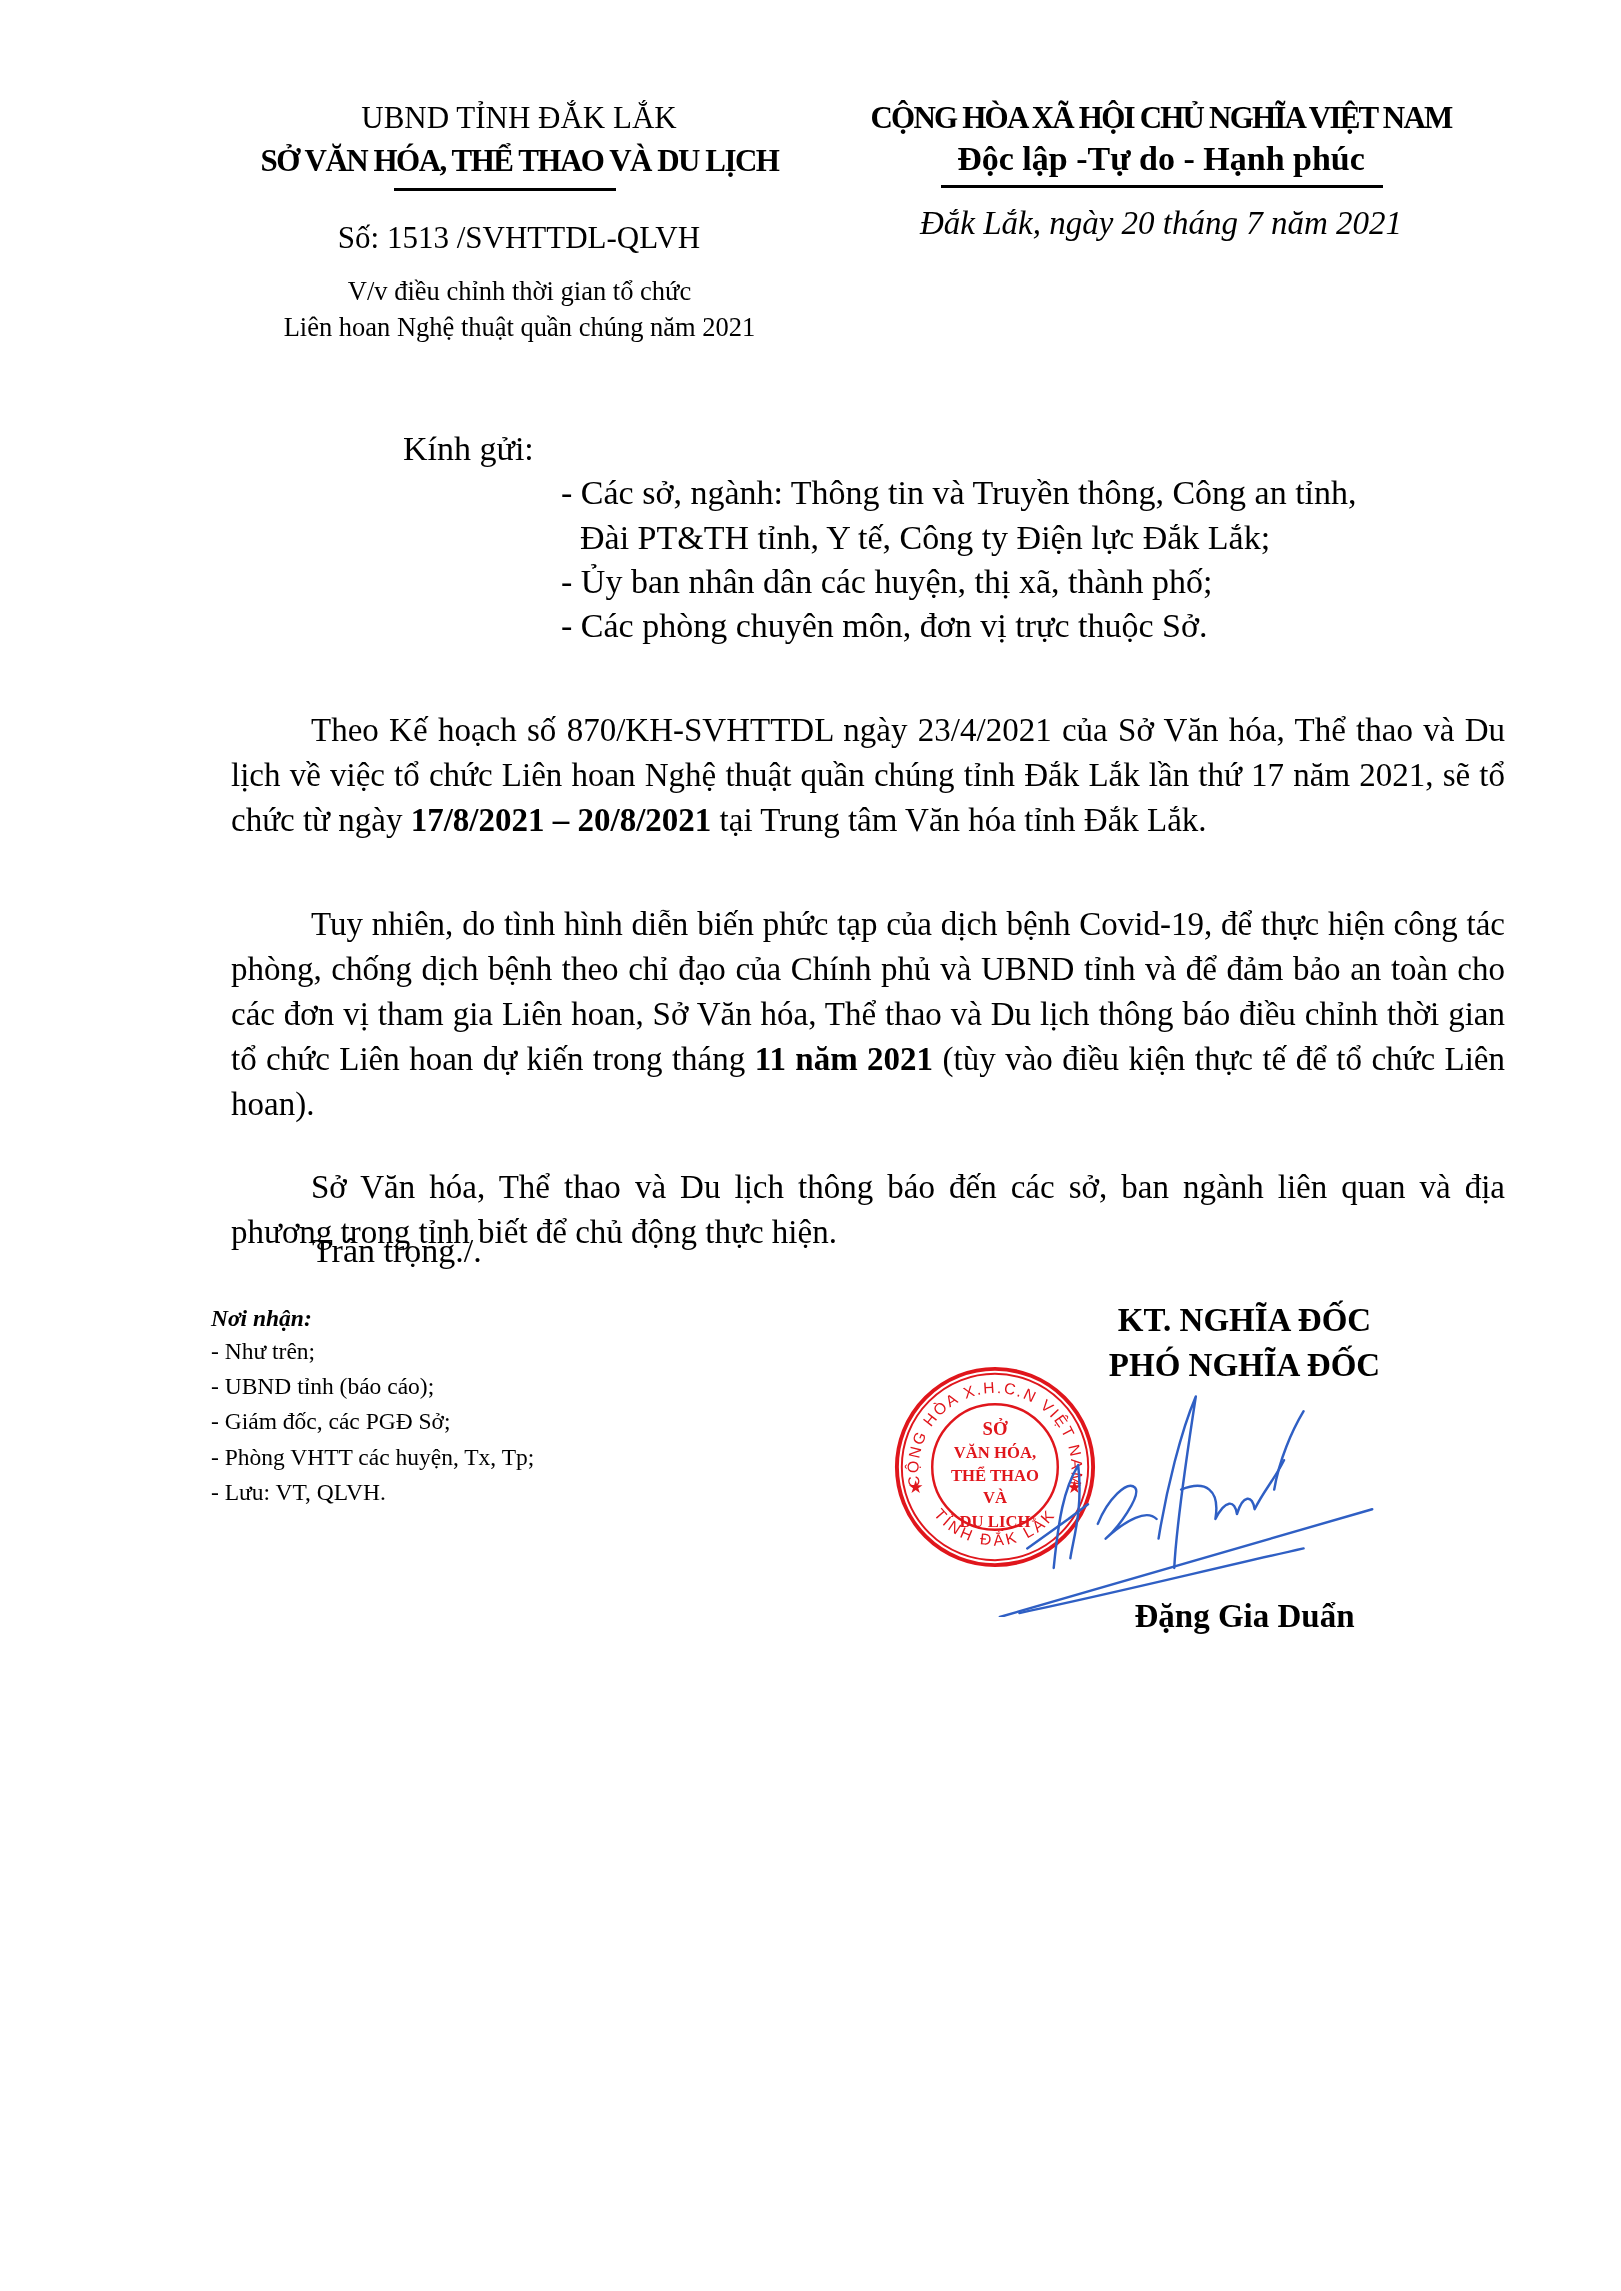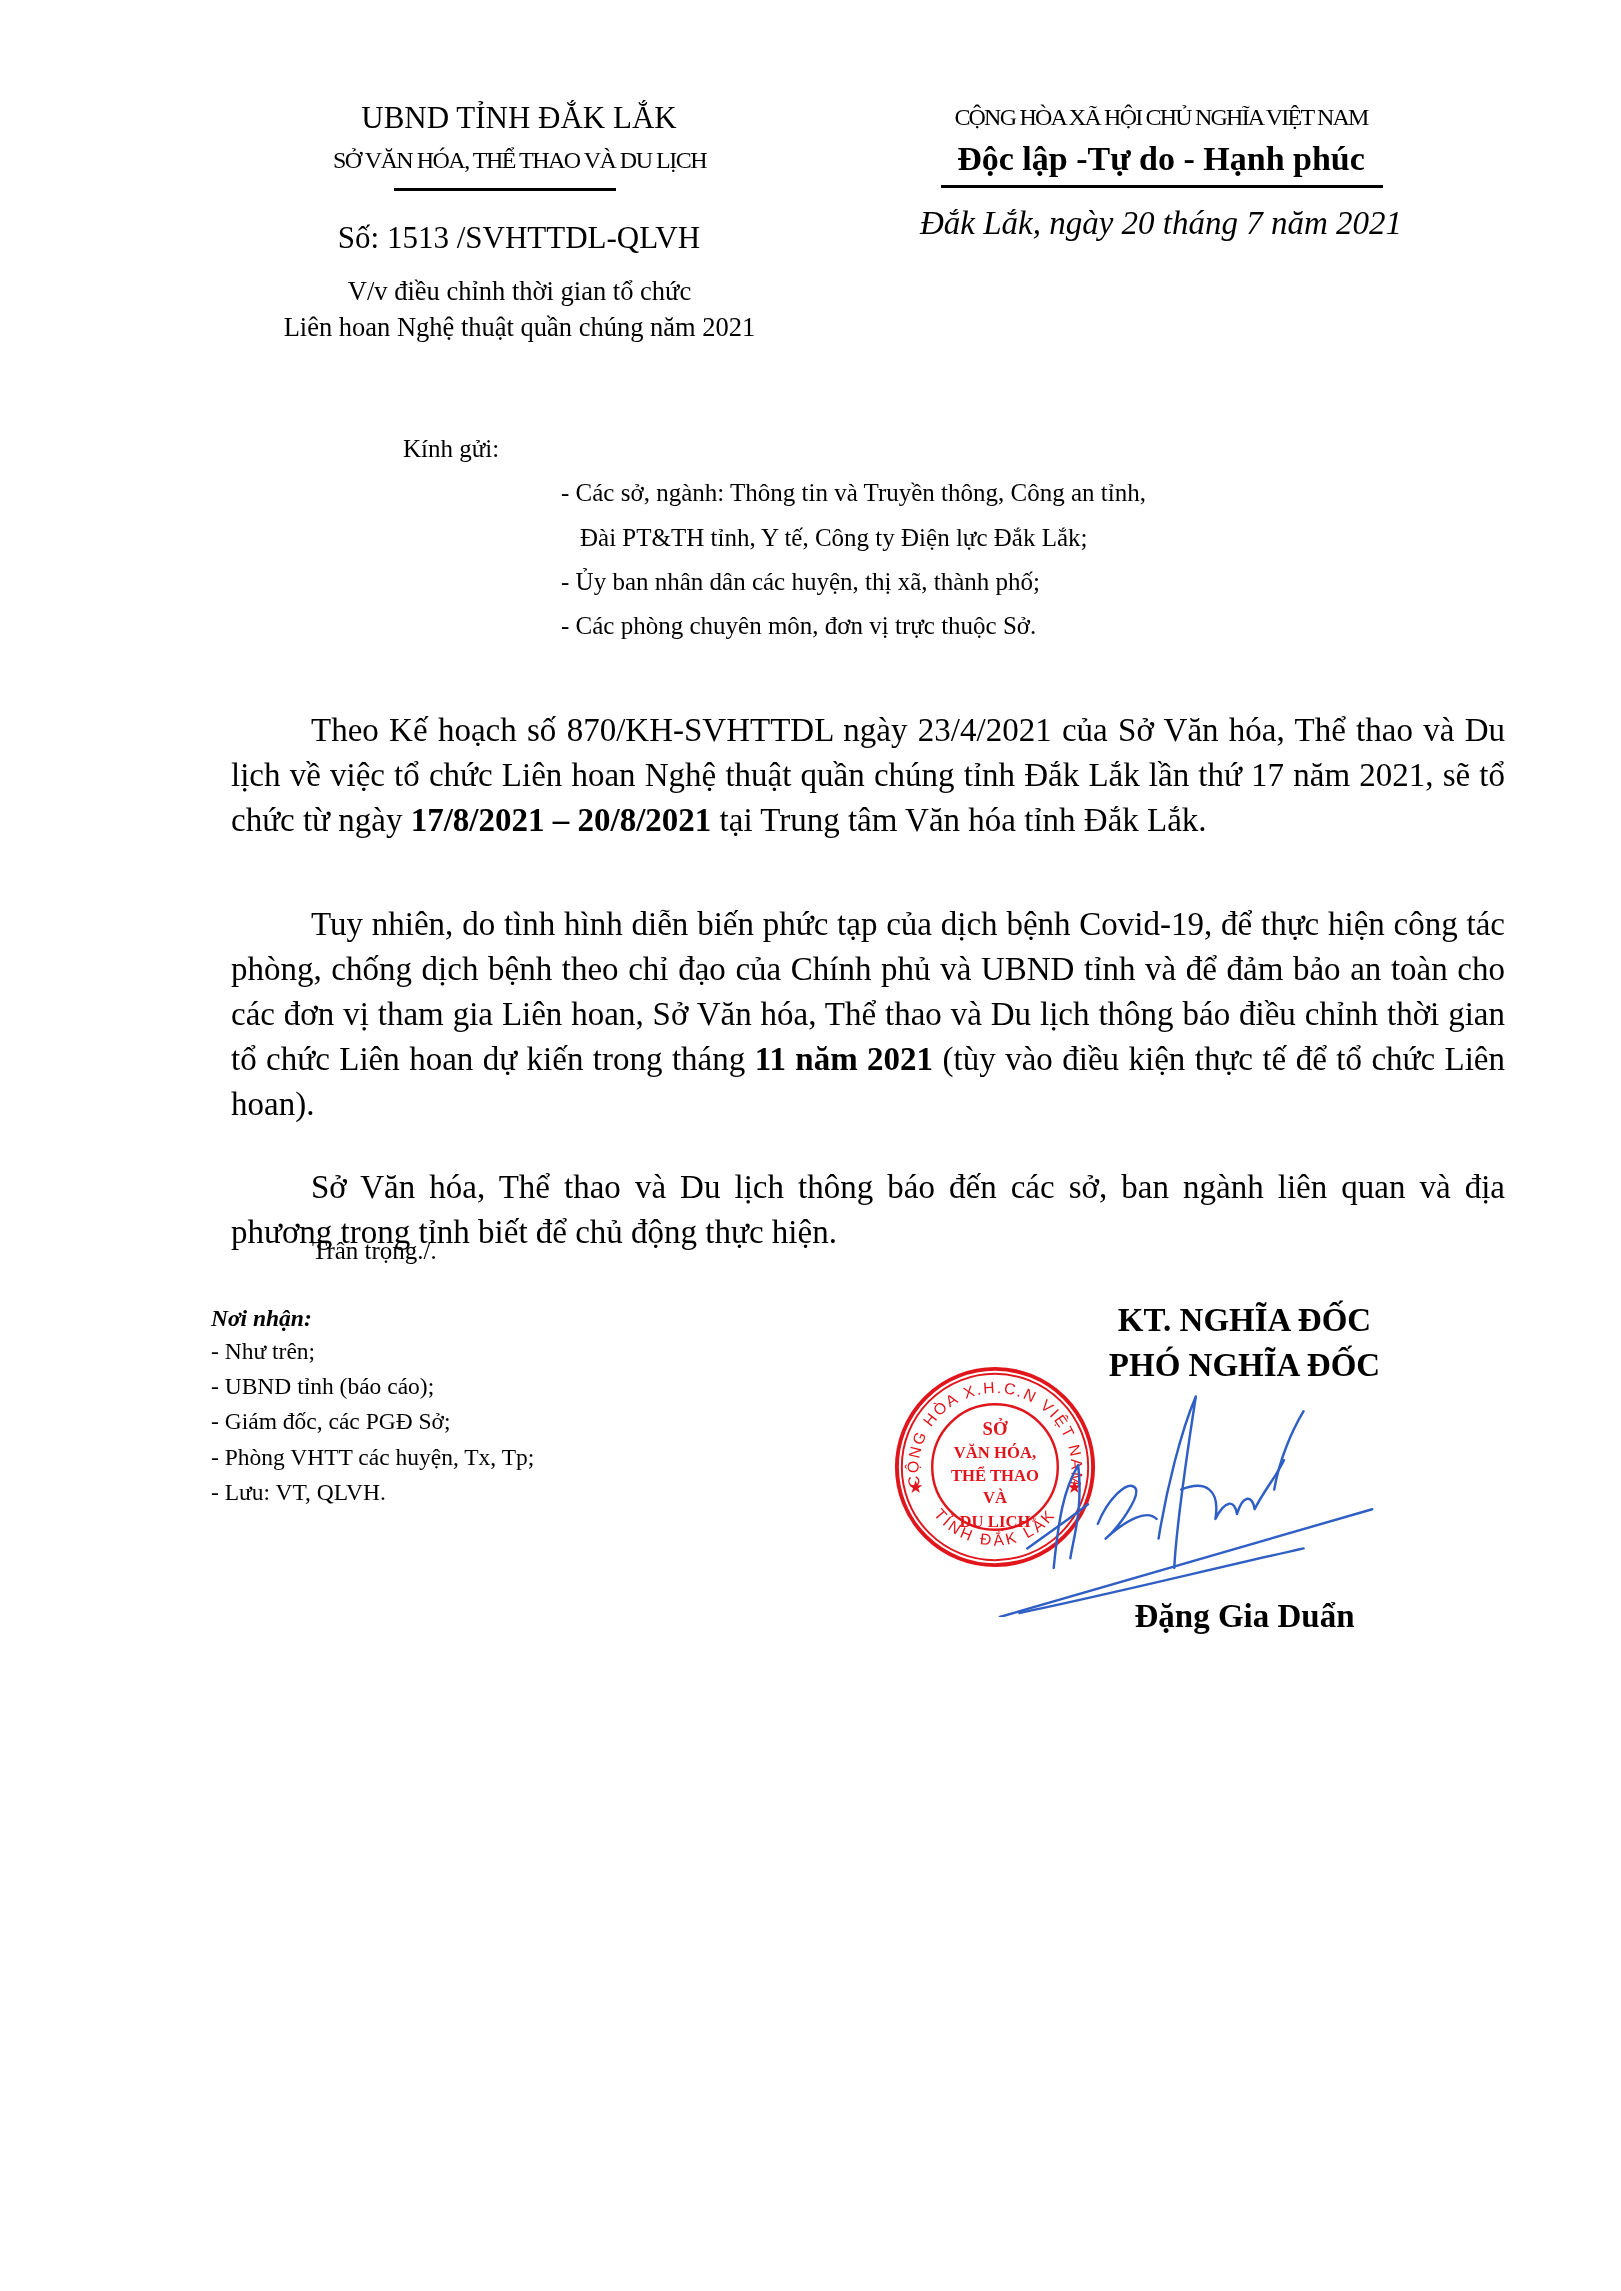--- a/index.html
+++ b/index.html
@@ -1,23 +1,23 @@
 <!DOCTYPE html>
 <html><head>
 <meta charset="utf-8">
 <style>
   html, body { margin: 0; padding: 0; background: #ffffff; }
   body { width: 1621px; height: 2292px; position: relative; overflow: hidden;
          font-family: "Liberation Serif", "DejaVu Serif", serif; color: #000; }
   .abs { position: absolute; white-space: nowrap; }
   .hdr { font-size: 31px; line-height: 43px; }
-  .hdr-b { font-size: 24px; font-weight: normal; letter-spacing: -1.5px; line-height: 43px; }
+  .hdr-b { font-size: 31px; font-weight: bold; letter-spacing: -1.5px; line-height: 43px; }
   .c { text-align: center; }
   .rule { position: absolute; height: 2.9px; background: #000; }
-  .body-line { font-size: 25px; line-height: 44px; }
+  .body-line { font-size: 34px; line-height: 44px; }
   .para { position: absolute; left: 231px; width: 1274px; font-size: 33px; line-height: 45px;
           text-align: justify; text-indent: 80px; white-space: normal; }
   .para b { font-weight: bold; margin-top: 7px; }
   .recip { font-size: 23.5px; line-height: 29px; }
   .sig { font-size: 33px; font-weight: bold; }
   .stamp { position: absolute; left: 892px; top: 1364px; width: 206px; height: 206px; }
   .signature { position: absolute; left: 980px; top: 1372px; width: 412px; height: 245px; }
 </style>
 </head>
 <body>

